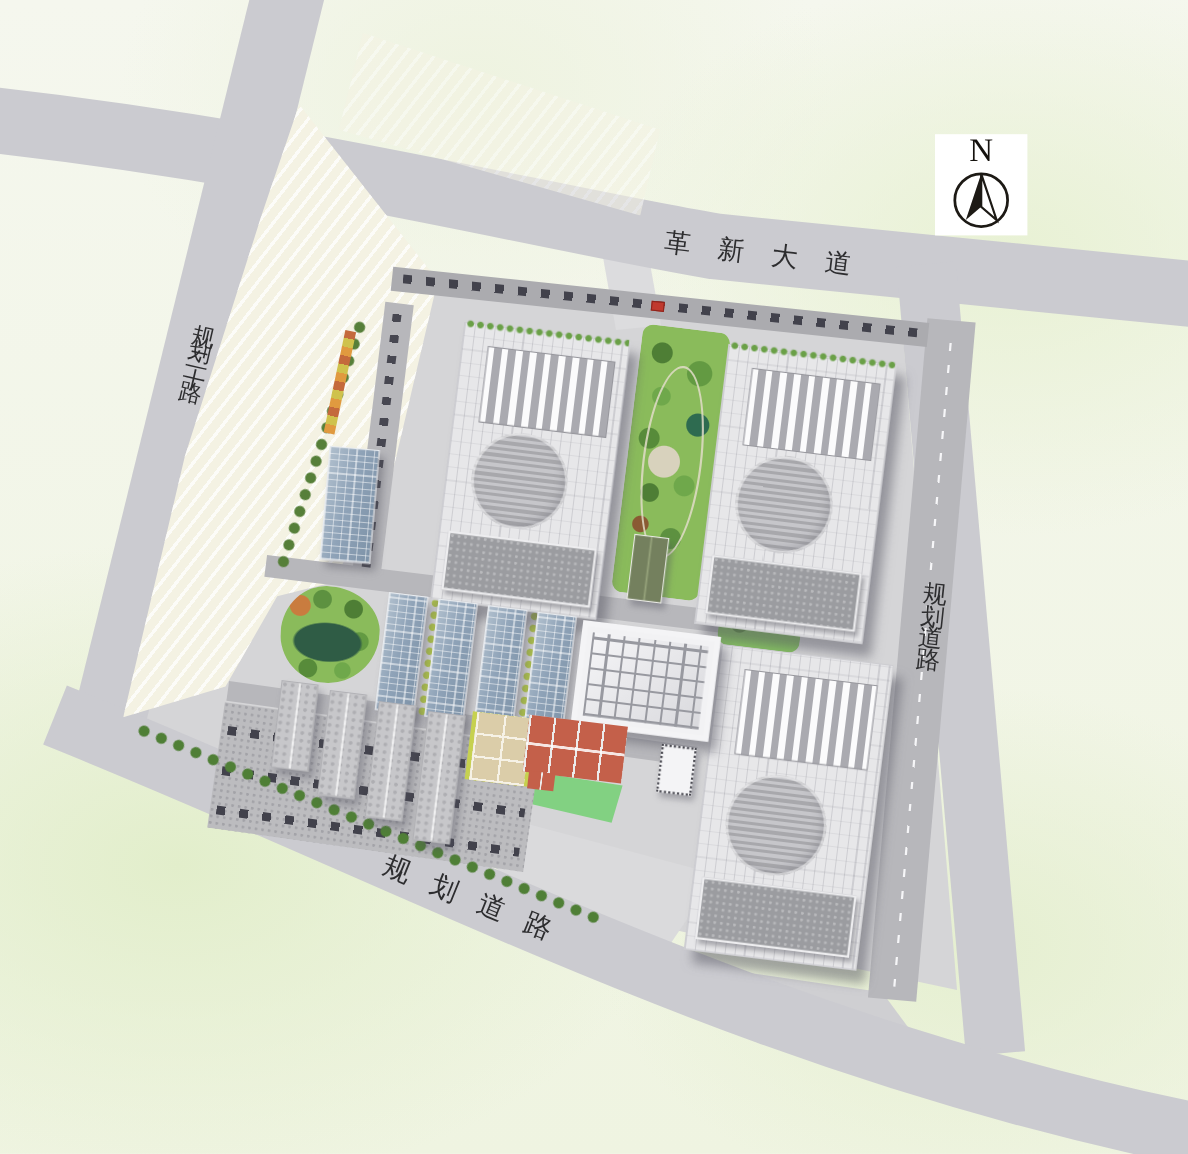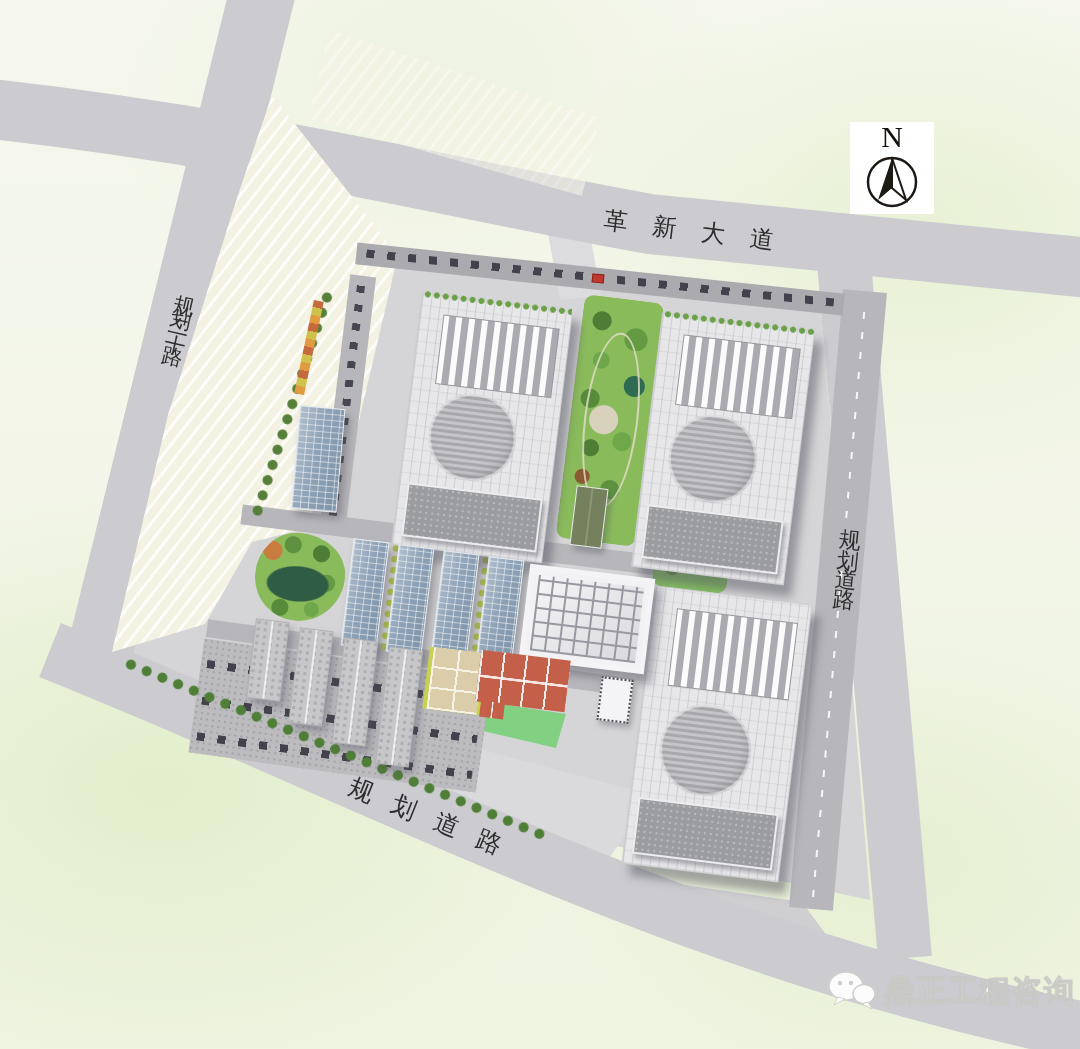--- a/index.html
+++ b/index.html
@@ -268,25 +268,14 @@
 
   <div id="compass" class="abs" style="left:850px;top:122px;width:84px;height:92px;">
     <div class="n">N</div>
     <svg width="58" height="58" viewBox="0 0 58 58">
       <circle cx="29" cy="30" r="24" fill="none" stroke="#1d1a15" stroke-width="2.5"></circle>
       <path d="M29,6 L15,48 L29,36 Z" fill="#1d1a15"></path>
       <path d="M29,6 L43,48 L29,36 Z" fill="#ffffff" stroke="#1d1a15" stroke-width="2"></path>
     </svg>
   </div>
 
-  <div id="watermark" class="abs" style="left:826px;top:970px;">
-    <svg width="50" height="42" viewBox="0 0 50 42">
-      <ellipse cx="20" cy="16" rx="17" ry="14" fill="#ffffff" stroke="#cfcfcb" stroke-width="1.5"></ellipse>
-      <path d="M12,27 L8,35 L19,29 Z" fill="#ffffff" stroke="#cfcfcb" stroke-width="1"></path>
-      <circle cx="14" cy="13" r="2.2" fill="#cfcfcb"></circle>
-      <circle cx="25" cy="13" r="2.2" fill="#cfcfcb"></circle>
-      <ellipse cx="38" cy="24" rx="11" ry="9.5" fill="#ffffff" stroke="#cfcfcb" stroke-width="1.5"></ellipse>
-      <path d="M42,32 L46,39 L36,34 Z" fill="#ffffff" stroke="#cfcfcb" stroke-width="1"></path>
-    </svg>
-    <span class="wm-text">鼎正工程咨询</span>
-  </div>
 
 </div>
 
 </body></html>

